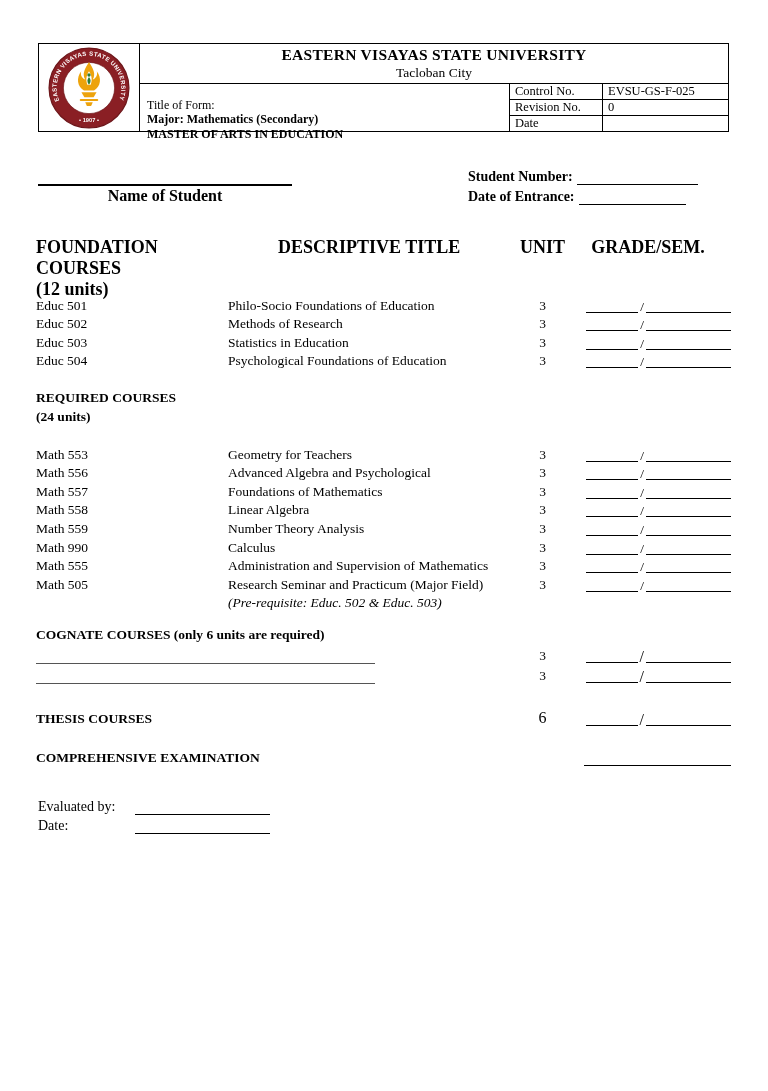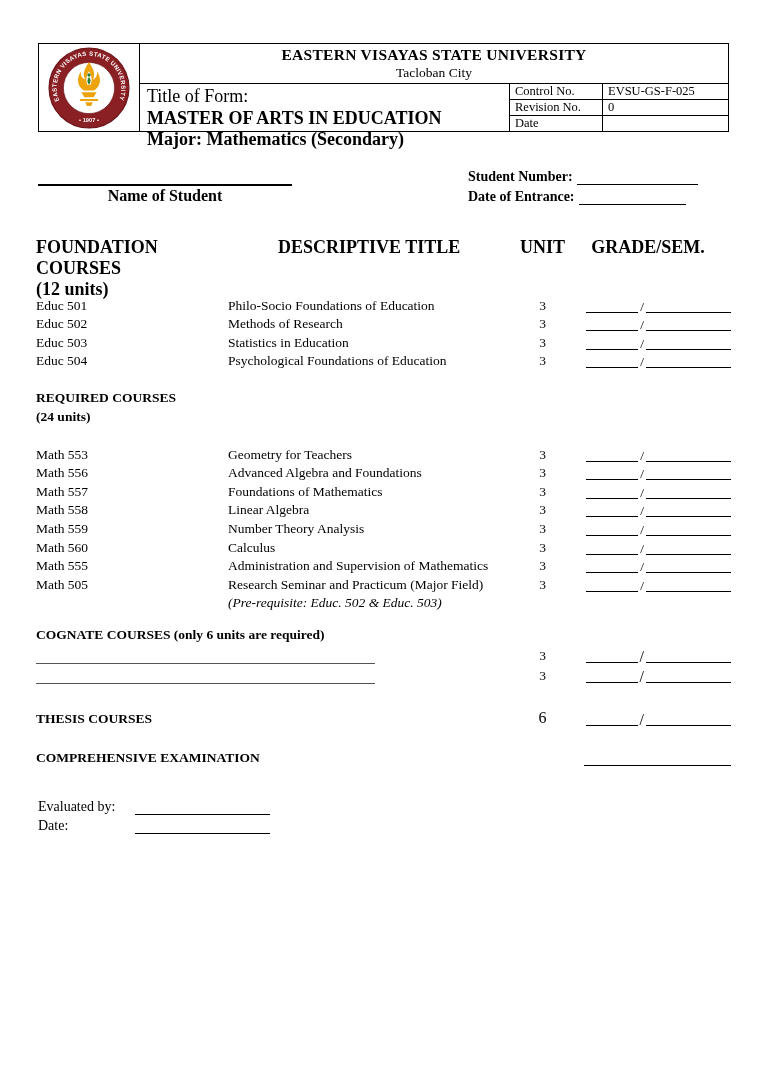--- a/index.html
+++ b/index.html
@@ -19,21 +19,21 @@
     display:flex; align-items:center; justify-content:center; box-sizing:border-box;
   }
   .header-right { flex:1; display:flex; flex-direction:column; min-width:0; }
   .univ-block {
     border-bottom:1.6px solid #000; text-align:center;
     height:40px; box-sizing:border-box; padding-top:2px;
   }
   .univ-name { font-weight:bold; font-size:15.5px; letter-spacing:.3px; line-height:1.2; }
   .univ-city { font-size:13.5px; line-height:1.15; }
   .header-bottom { flex:1; display:flex; min-height:0; }
-  .form-cell { flex:1; padding:2px 7px 0 7px; font-size:18px; line-height:1.2; }
+  .form-cell { flex:1; padding:2px 7px 0 7px; font-size:12px; line-height:1.2;margin-top:12px; }
   .bold { font-weight:bold; }
   .control-table {
     width:219px; border-left:1.6px solid #000;
     display:flex; flex-direction:column; font-size:12.5px; box-sizing:border-box;
   }
   .control-row { flex:1; display:flex; border-bottom:1.4px solid #000; align-items:center; }
   .control-row:last-child { border-bottom:none; }
   .control-label { width:93px; border-right:1.4px solid #000; padding:0 5px; align-self:stretch; display:flex; align-items:center; box-sizing:border-box; }
   .control-value { flex:1; padding:0 5px; }
 
@@ -123,22 +123,22 @@
       </svg>
     </div>
     <div class="header-right">
       <div class="univ-block">
         <div class="univ-name">EASTERN VISAYAS STATE UNIVERSITY</div>
         <div class="univ-city">Tacloban City</div>
       </div>
       <div class="header-bottom">
         <div class="form-cell">
           <div>Title of Form:</div>
+          <div class="bold">Major: Mathematics (Secondary)</div>
           <div class="bold">MASTER OF ARTS IN EDUCATION</div>
-          <div class="bold">Major: Mathematics (Secondary)</div>
         </div>
         <div class="control-table">
           <div class="control-row">
             <div class="control-label">Control No.</div>
             <div class="control-value">EVSU-GS-F-025</div>
           </div>
           <div class="control-row">
             <div class="control-label">Revision No.</div>
             <div class="control-value">0</div>
           </div>
@@ -232,21 +232,21 @@
       <div class="c-title">Geometry for Teachers</div>
       <div class="c-unit">3</div>
       <div class="grade-group">
           <span class="g1"></span>
           <span class="slash">/</span>
           <span class="g2"></span>
         </div>
     </div>
     <div class="crow">
       <div class="c-code">Math 556</div>
-      <div class="c-title">Advanced Algebra and Foundations</div>
+      <div class="c-title">Advanced Algebra and Psychological</div>
       <div class="c-unit">3</div>
       <div class="grade-group">
           <span class="g1"></span>
           <span class="slash">/</span>
           <span class="g2"></span>
         </div>
     </div>
     <div class="crow">
       <div class="c-code">Math 557</div>
       <div class="c-title">Foundations of Mathematics</div>
@@ -271,21 +271,21 @@
       <div class="c-code">Math 559</div>
       <div class="c-title">Number Theory Analysis</div>
       <div class="c-unit">3</div>
       <div class="grade-group">
           <span class="g1"></span>
           <span class="slash">/</span>
           <span class="g2"></span>
         </div>
     </div>
     <div class="crow">
-      <div class="c-code">Math 560</div>
+      <div class="c-code">Math 990</div>
       <div class="c-title">Calculus</div>
       <div class="c-unit">3</div>
       <div class="grade-group">
           <span class="g1"></span>
           <span class="slash">/</span>
           <span class="g2"></span>
         </div>
     </div>
     <div class="crow">
       <div class="c-code">Math 555</div>

